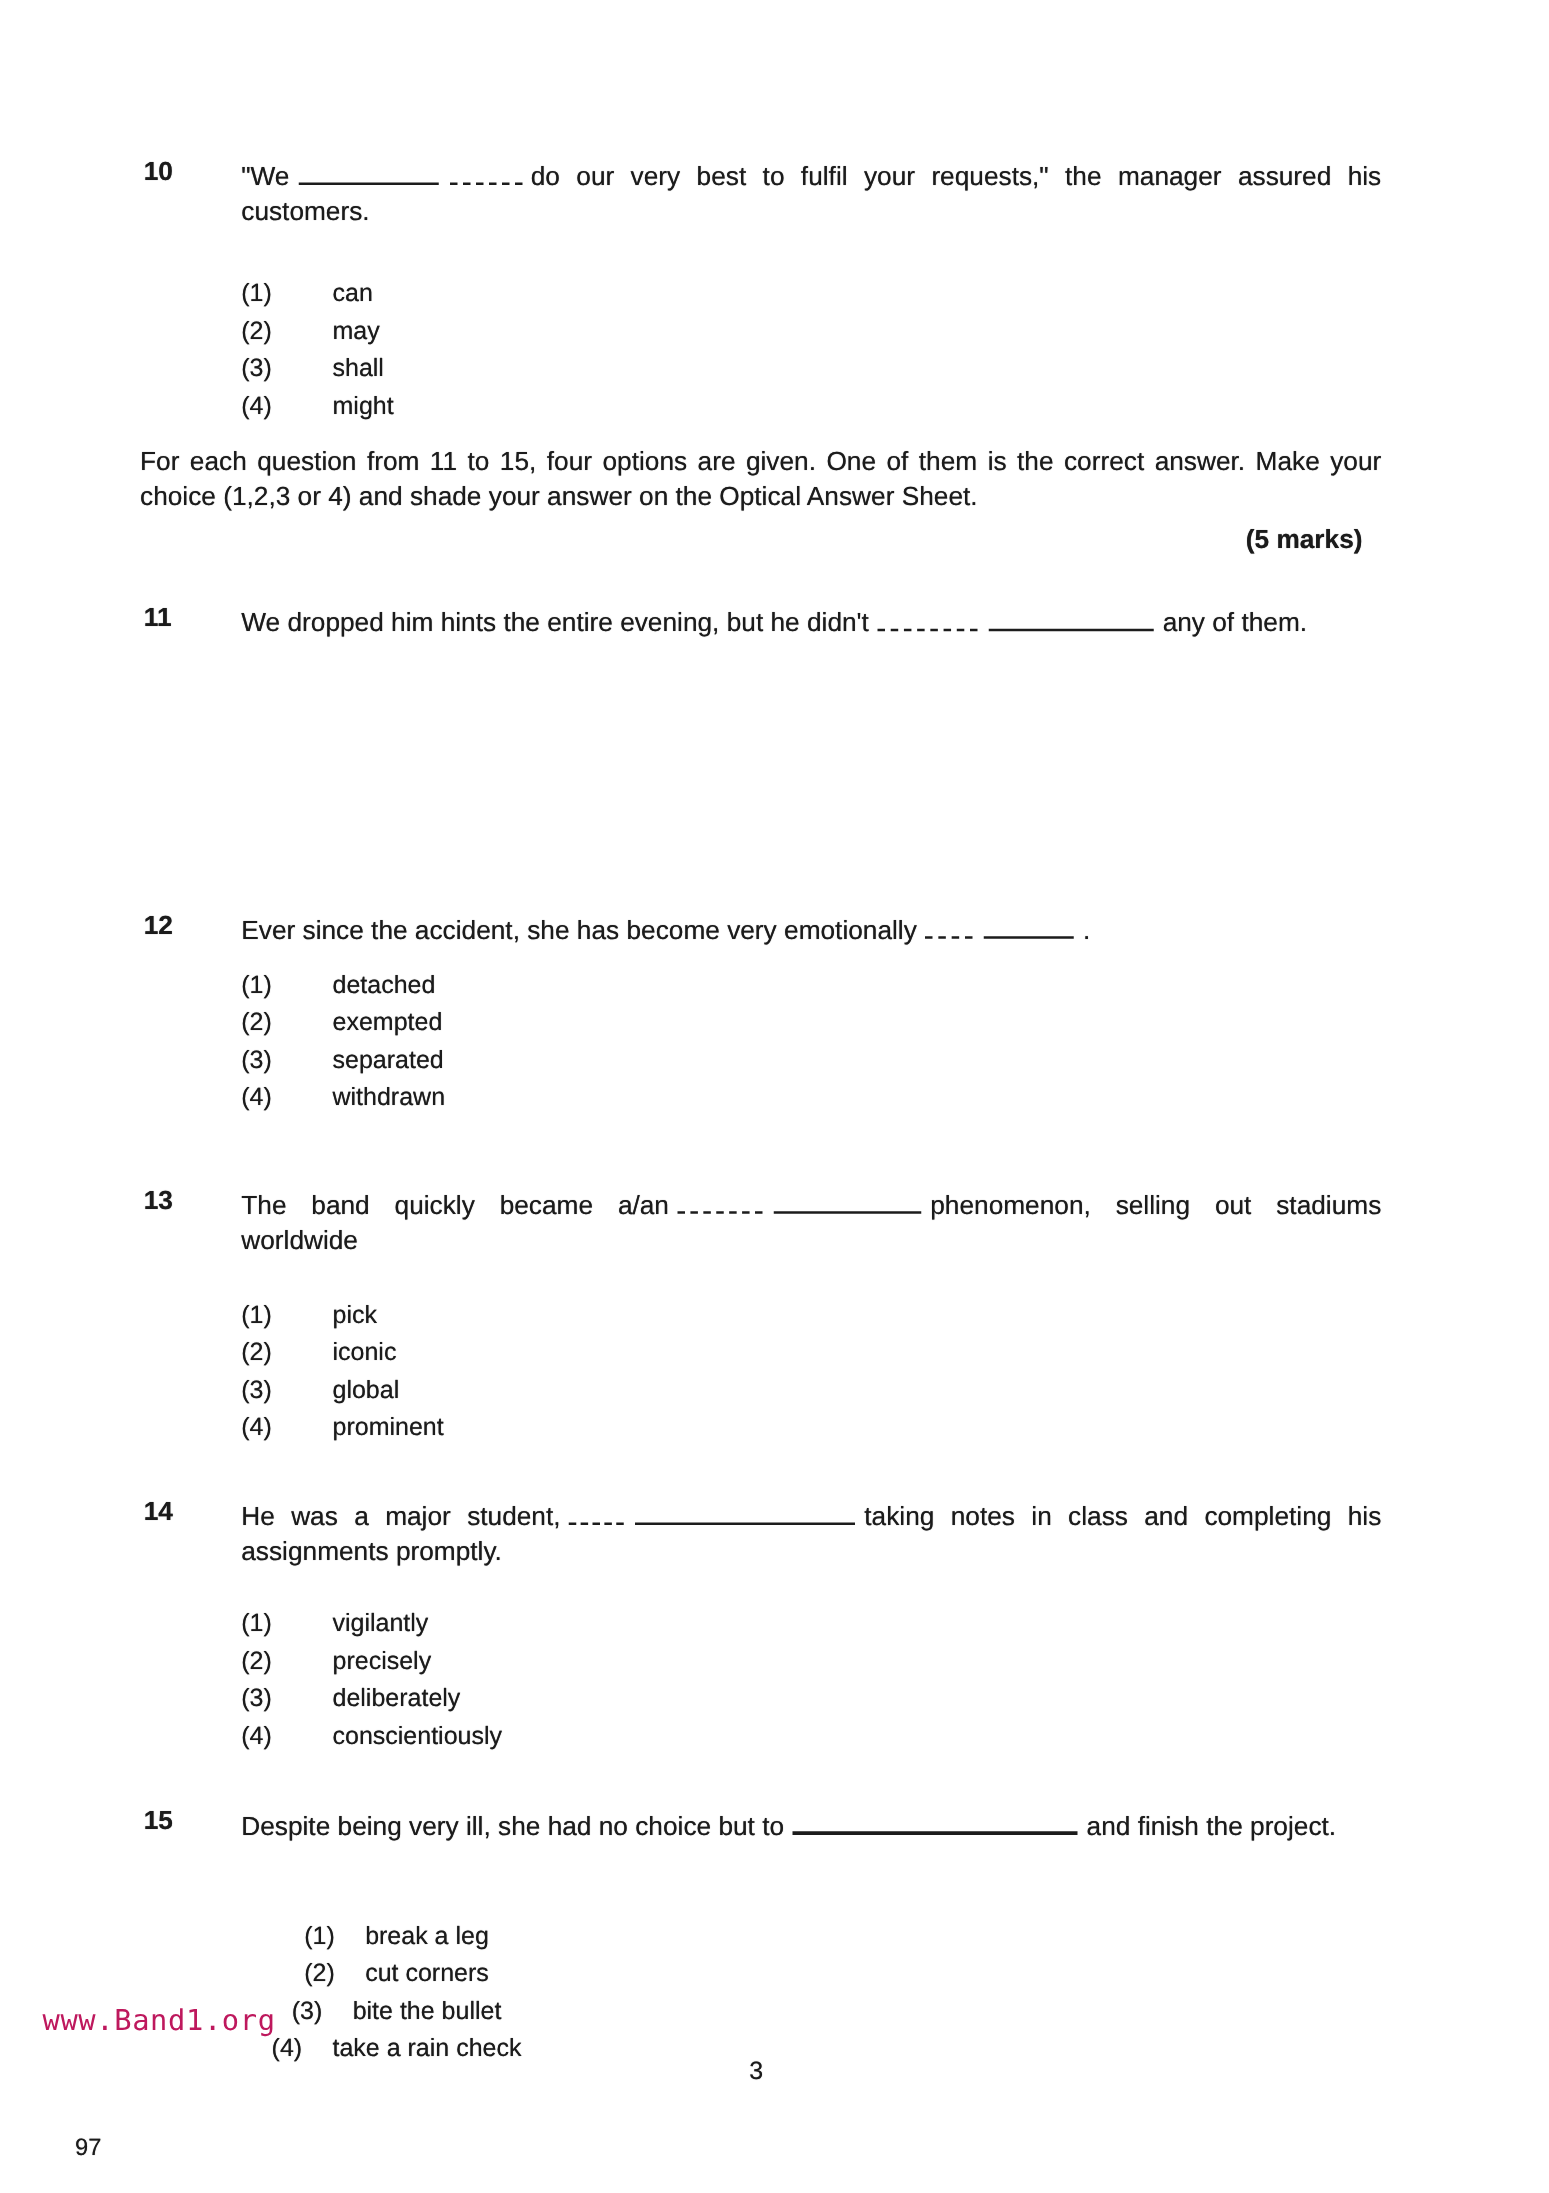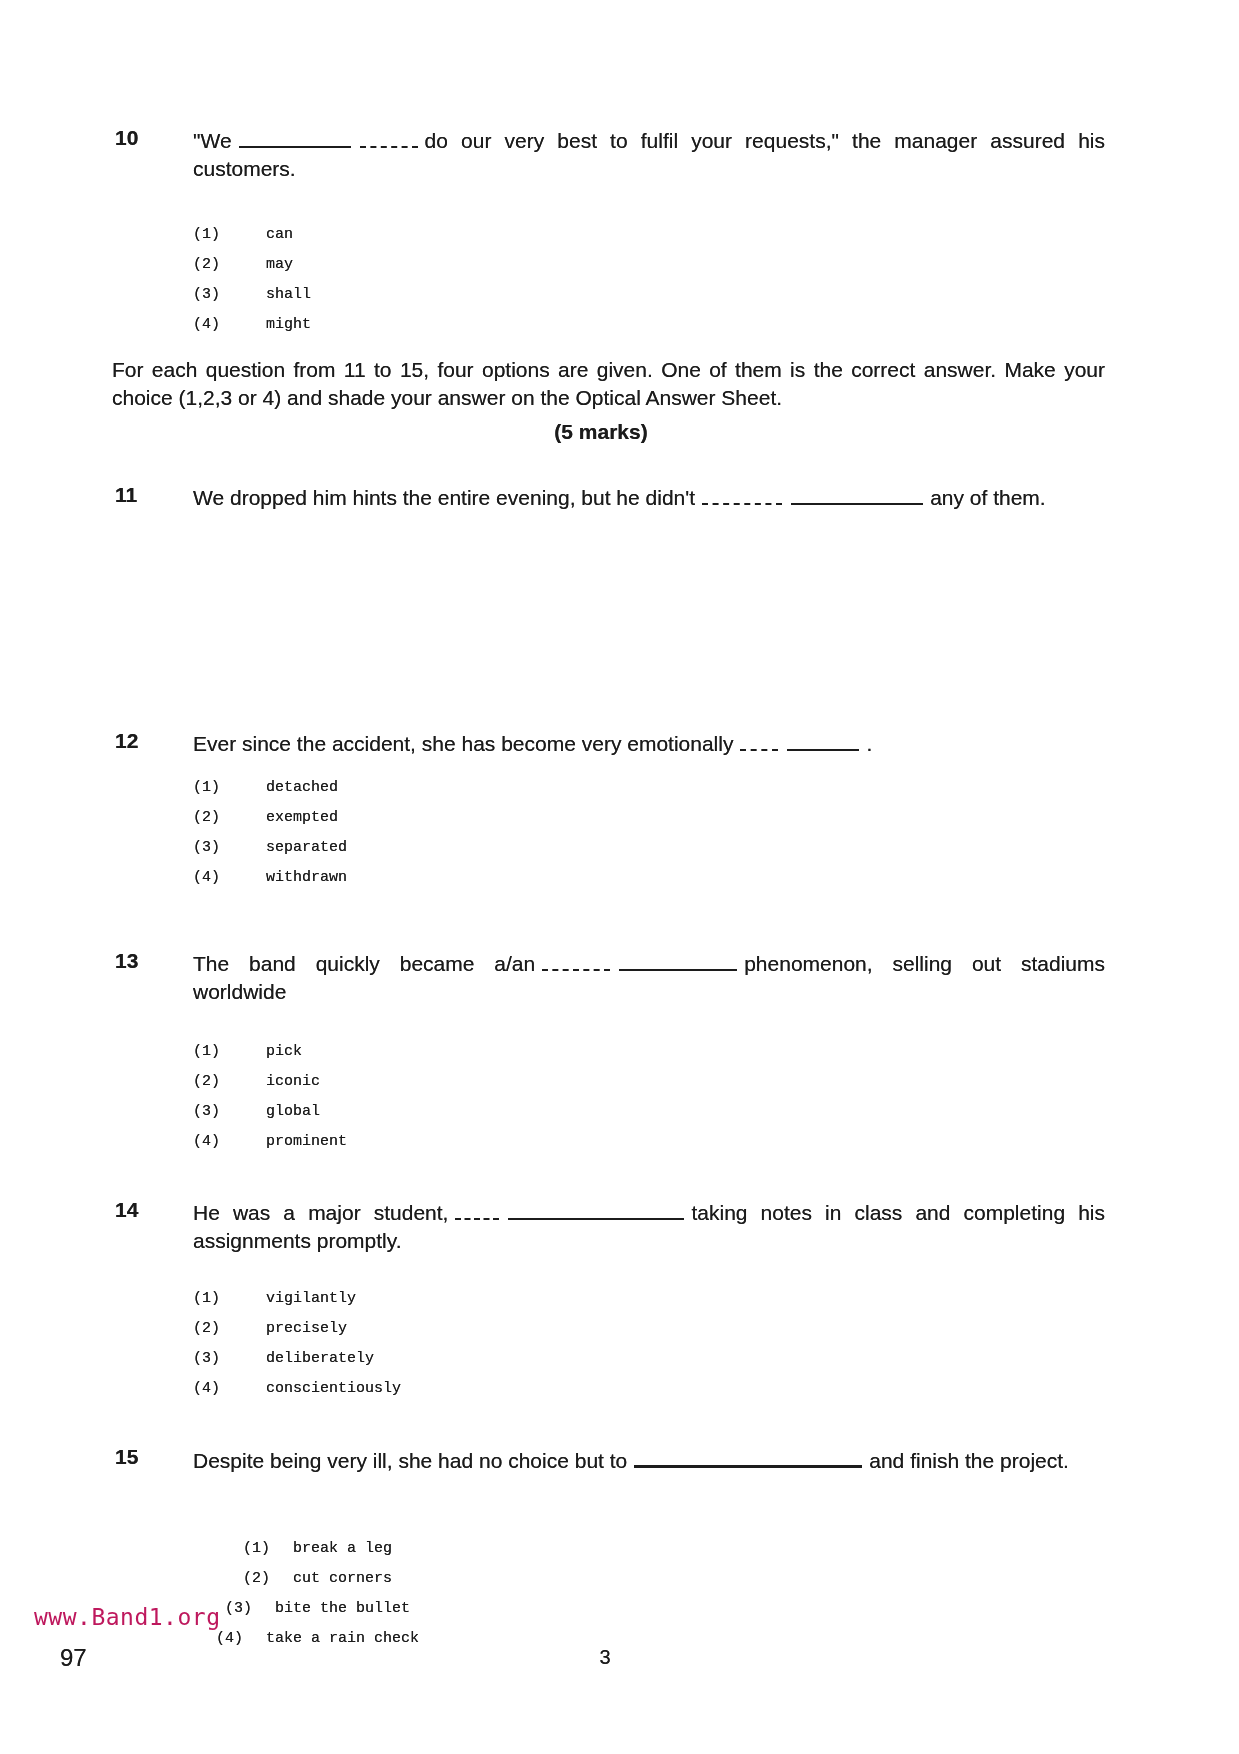--- a/index.html
+++ b/index.html
@@ -30,21 +30,21 @@
     font-weight:bold;
   }
   .qtext{
     margin:0;
     font-size:21px;
     line-height:28px;
     text-align:justify;
     text-justify:inter-word;
   }
   .opts{ position:absolute; left:0; }
-  .opt{ height:30px; font-size:15px; line-height:30px; white-space:nowrap;font-family:Liberation Mono, monospace; }
+  .opt{ height:30px; font-size:20px; line-height:30px; white-space:nowrap; }
   .optlabel{ display:inline-block; width:73px; }
 
   
   .blanks{ white-space:nowrap; margin:0 7px; }
   .seg{
     display:inline-block;
     height:20px;
     border-bottom:2px solid #1c1c1c;
     vertical-align:baseline;
   }
@@ -65,29 +65,29 @@
     font-size:21px;
     line-height:28px;
     text-align:justify;
     text-justify:inter-word;
     margin:0;
   }
   .marks{
     position:absolute;
     left:112px; top:420px;
     width:978px;
-    text-align:center;
+    text-align:right;
     font-size:21px;
     font-weight:bold;
   }
 
   
   .footer-left{
-    position:absolute; left:60px; top:1644px;
-    font-size:24px;
+    position:absolute; left:60px; top:1708px;
+    font-size:19px;
   }
   .page-number{
     position:absolute; left:560px; top:1646px;
     width:90px; text-align:center;
     font-size:20px;
   }
   .watermark{
     position:absolute; left:34px; top:1604px;
     font-family:"DejaVu Sans Mono", monospace;
     font-size:23px;

